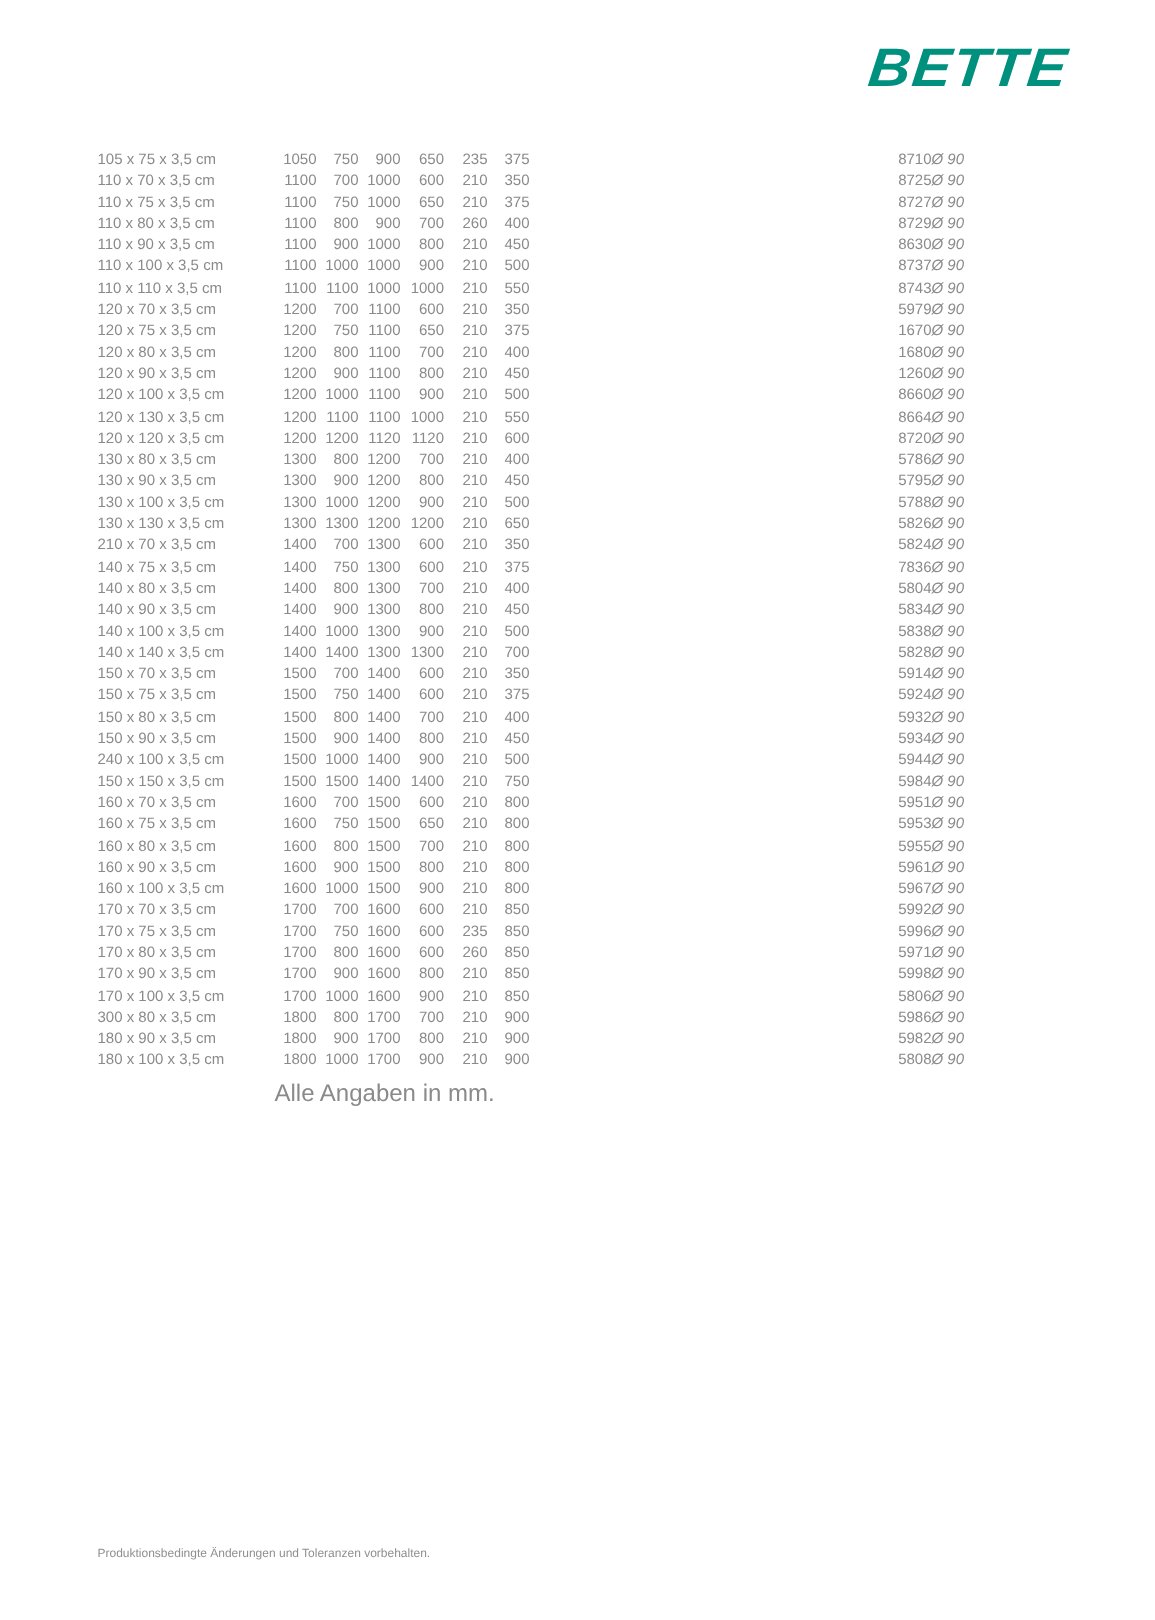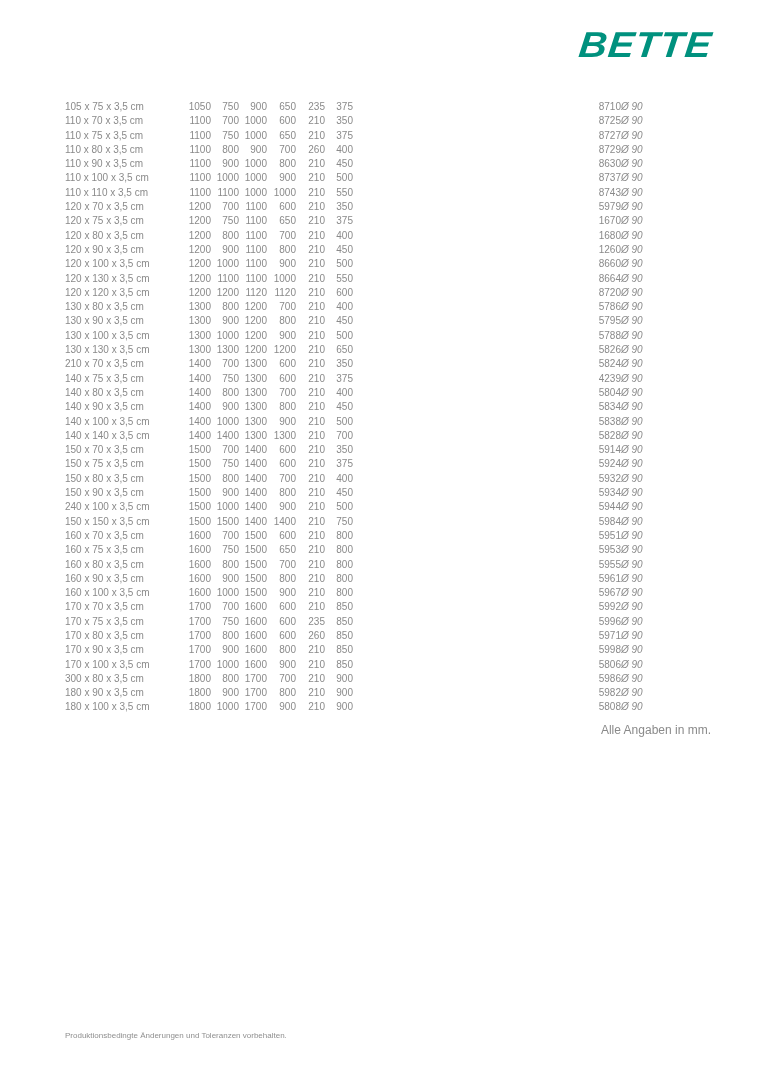--- a/index.html
+++ b/index.html
@@ -30,21 +30,21 @@
     border-bottom:2px solid #3c3c3c;
   }
   .trow{height:14.3px;line-height:14.3px;}
   .cell{white-space:nowrap;overflow:visible;}
   .num{text-align:right;}
   .hletter{text-align:right;padding-right:3px;}
   .c7{grid-column:9;text-align:right;}
   .c8{grid-column:10;font-style:italic;}
   .note{
     margin-top:9px;padding-left:118px;
-    font-size:12px;line-height:12px;color:#8a8a8a;text-align:right;
+    font-size:16px;line-height:12px;color:#8a8a8a;
   }
   .footer{
     position:absolute;left:65px;top:1031px;
     font-size:8px;color:#8f8f8f;
   }
 </style>
 </head>
 <body>
 
 <div class="logo">BETTE</div>
@@ -261,21 +261,21 @@
         <span class="cell c8">Ø 90</span>
       </div>
       <div class="trow">
         <span class="cell c0">140 x 75 x 3,5 cm</span>
         <span class="cell c1 num">1400</span>
         <span class="cell c2 num">750</span>
         <span class="cell c3 num">1300</span>
         <span class="cell c4 num">600</span>
         <span class="cell c5 num">210</span>
         <span class="cell c6 num">375</span>
-        <span class="cell c7">4239</span>
+        <span class="cell c7">7836</span>
         <span class="cell c8">Ø 90</span>
       </div>
       <div class="trow">
         <span class="cell c0">140 x 80 x 3,5 cm</span>
         <span class="cell c1 num">1400</span>
         <span class="cell c2 num">800</span>
         <span class="cell c3 num">1300</span>
         <span class="cell c4 num">700</span>
         <span class="cell c5 num">210</span>
         <span class="cell c6 num">400</span>

